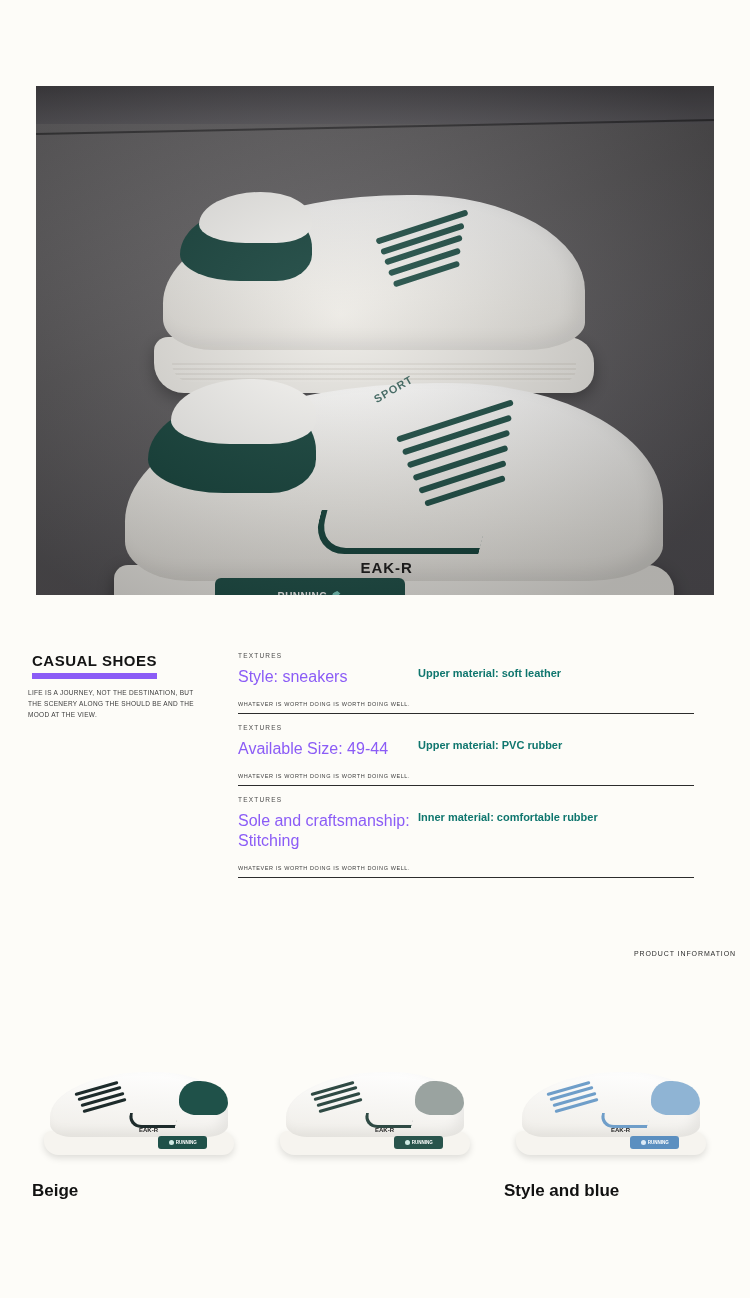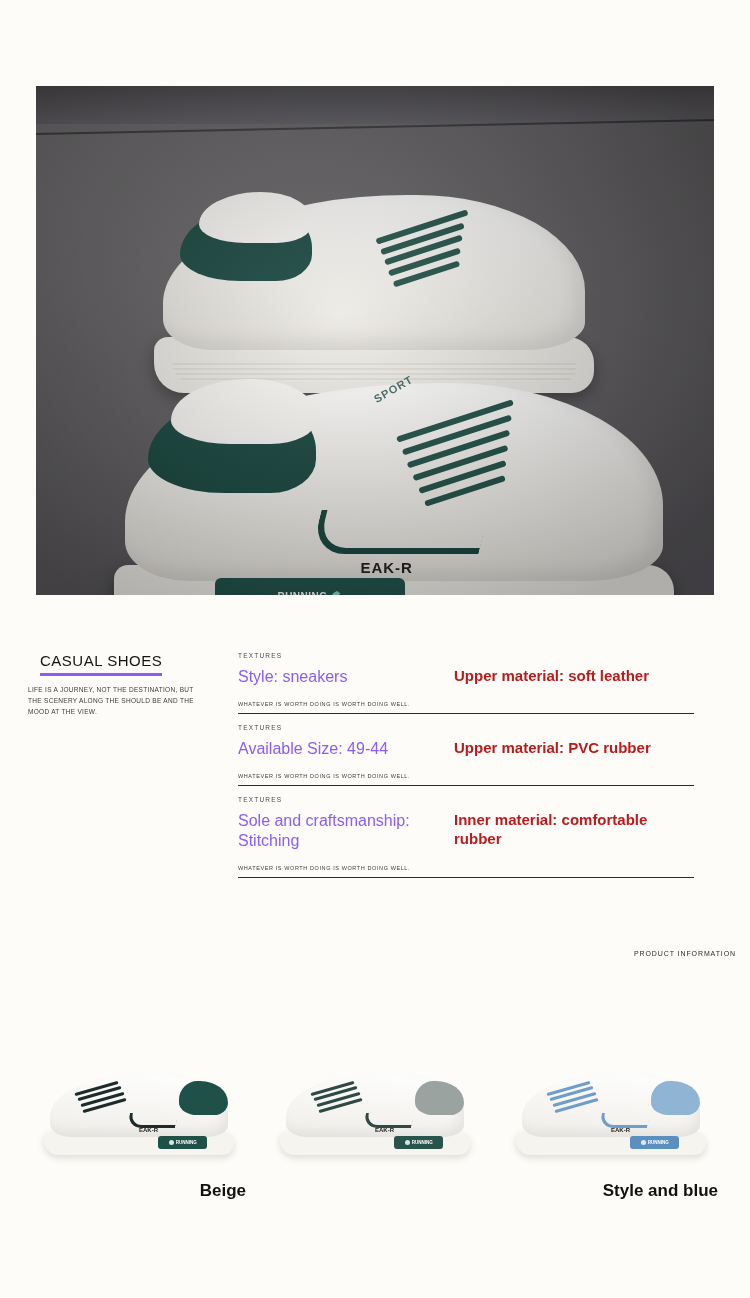--- a/index.html
+++ b/index.html
@@ -119,56 +119,56 @@
     font-size: 11px; font-weight: bold; color: #1e4f47;
     transform: rotate(-30deg); letter-spacing: 1px;
     opacity: .85;
   }
 
   
   .info { position: absolute; left: 0; top: 640px; width: 750px; }
 
   .info-left { position: absolute; left: 28px; top: 12px; width: 180px; }
   .info-left h2 {
-    margin: 0 0 8px 12px;
-    font-size: 15px; font-weight: normal; letter-spacing: .5px;
+    margin: 0 0 8px 4px;
+    font-size: 15px; font-weight: bold; letter-spacing: .5px;
     color: #141414;
-    border-bottom: 3px solid #8b5cf6;
+    border-bottom: 6px solid #8b5cf6;
     padding-bottom: 4px;
     display: inline-block;
   }
   .info-left p {
     margin: 0; font-size: 6.5px; line-height: 1.7;
     color: #3a3a3a; letter-spacing: .3px;
   }
 
   .info-right { position: absolute; left: 238px; top: 12px; width: 456px; }
   .spec-row { position: relative; padding-bottom: 10px; }
   .spec-kicker {
     font-size: 6.5px; letter-spacing: 1.2px; color: #4b4b4b;
     margin-bottom: 8px;
   }
   .spec-main { display: flex; }
   .spec-main .c1 { width: 180px; font-size: 16px; font-weight: normal; color: #8b5cf6; line-height: 1.25; }
-  .spec-main .c2 { flex: 1; font-size: 15px; font-weight: bold; color: #b91c1c; line-height: 1.25; margin-left: 36px; }
+  .spec-main .c2 { flex: 1; font-size: 11px; font-weight: bold; color: #0f766e; line-height: 1.25; }
   .spec-note { font-size: 5.5px; letter-spacing: .6px; color: #3d3d3d; margin-top: 14px; }
   .spec-rule { height: 1px; background: #2c2c2c; margin-top: 6px; }
 
   .product-info {
     position: absolute; right: 14px; top: 310px;
     font-size: 7px; letter-spacing: .9px; color: #2b2b2b;
   }
 
   
   .variants {
     position: absolute; left: 0; top: 1040px; width: 750px;
     display: flex; justify-content: space-between;
     padding: 0 32px;
   }
-  .variant { width: 214px; text-align: right; }
+  .variant { width: 214px; text-align: left; }
   .variant .thumb {
     height: 125px; position: relative;
     background: #fdfcf8;
   }
   .variant .vlabel {
     margin-top: 16px;
     font-size: 17px; font-weight: bold; color: #111;
   }
 
   

